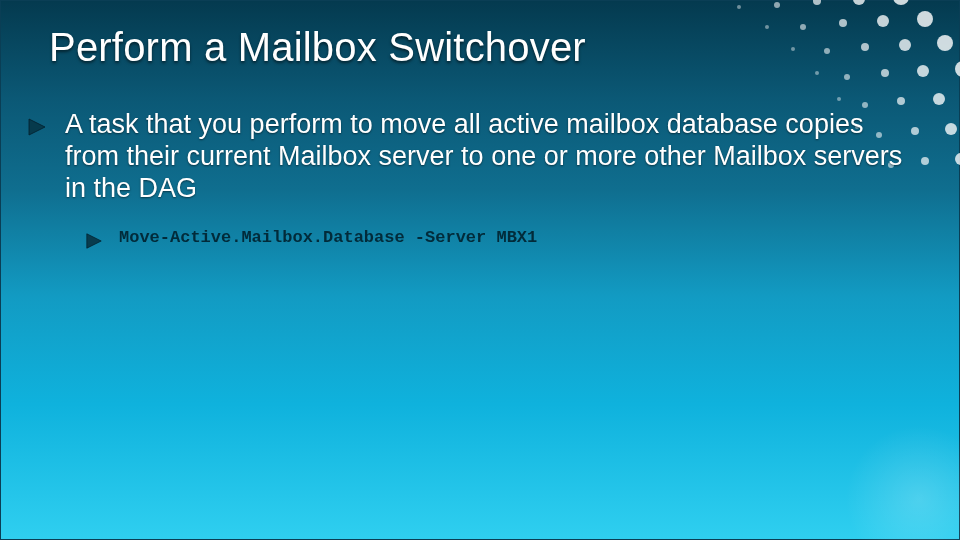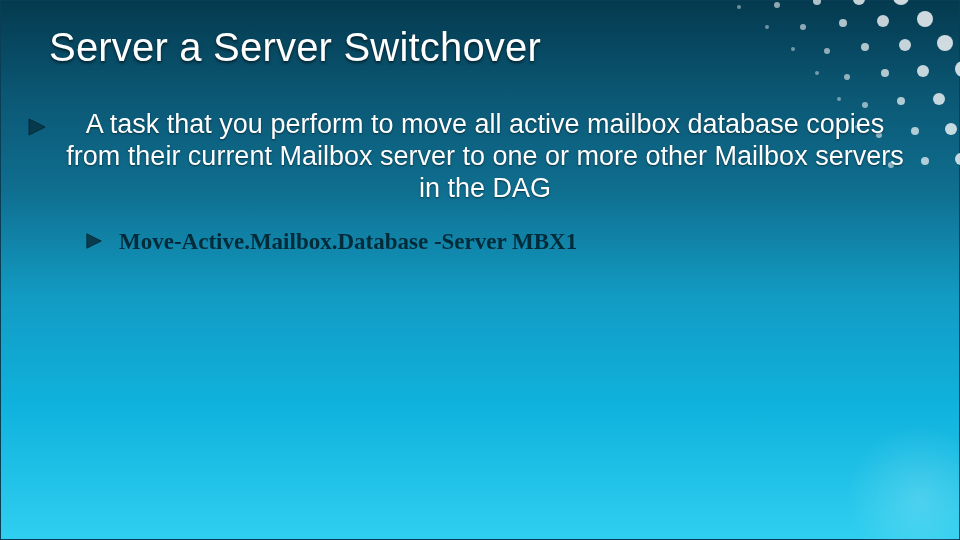--- a/index.html
+++ b/index.html
@@ -62,21 +62,20 @@
     letter-spacing: 0.2px;
     color: #ffffff;
     text-shadow: 0 2px 3px rgba(0,0,0,0.55);
   }
 
   .content {
     position: absolute;
     top: 108px;
     left: 26px;
     right: 36px;
-    text-align: center;
   }
 
   .bullet-row {
     display: flex;
     align-items: flex-start;
     gap: 18px;
     margin-bottom: 22px;
   }
   .bullet-row.lvl2 {
     margin-left: 58px;
@@ -95,22 +94,22 @@
   .desc {
     font-size: 27px;
     line-height: 1.18;
     font-weight: 400;
     color: #ffffff;
     text-shadow: 0 1px 2px rgba(0,0,0,0.5);
     max-width: 840px;
   }
 
   .code {
-    font-family: Liberation Serif, serif;
-    font-size: 23px;
+    font-family: Liberation Mono, monospace;
+    font-size: 17px;
     font-weight: 700;
     line-height: 1.3;
     color: #022b3a;
   }
   .code .line2 {
     display: block;
     margin-left: 18px;
   }
 </style>
 </head>
@@ -189,21 +188,21 @@
           <circle cx="336" cy="44" r="11"></circle>
             <circle cx="354" cy="66" r="11"></circle>
           <circle cx="300" cy="-4" r="14"></circle>
             <circle cx="330" cy="6" r="14"></circle>
             <circle cx="356" cy="24" r="14"></circle>
         </g>
       </g>
     </svg>
   </div>
 
-  <div class="title">Server a Server Switchover</div>
+  <div class="title">Perform a Mailbox Switchover</div>
 
   <div class="content">
 
     <div class="bullet-row">
       <span class="tri tri-lvl1">
         <svg viewBox="0 0 20 20">
             <polygon points="2,2 18,10 2,18" fill="#063a4c" stroke="#02202c" stroke-width="0.8"></polygon>
           </svg>
       </span>
       <div class="desc">A task that you perform to move all active mailbox database copies from their current Mailbox server to one or more other Mailbox servers in the DAG</div>

